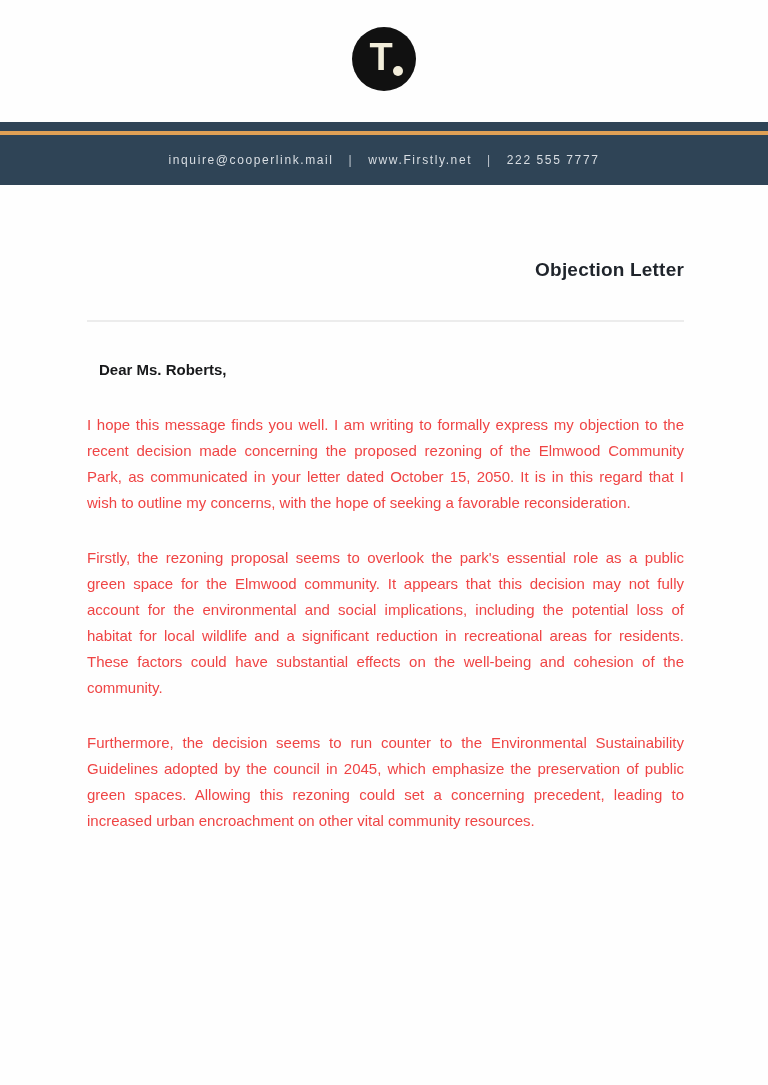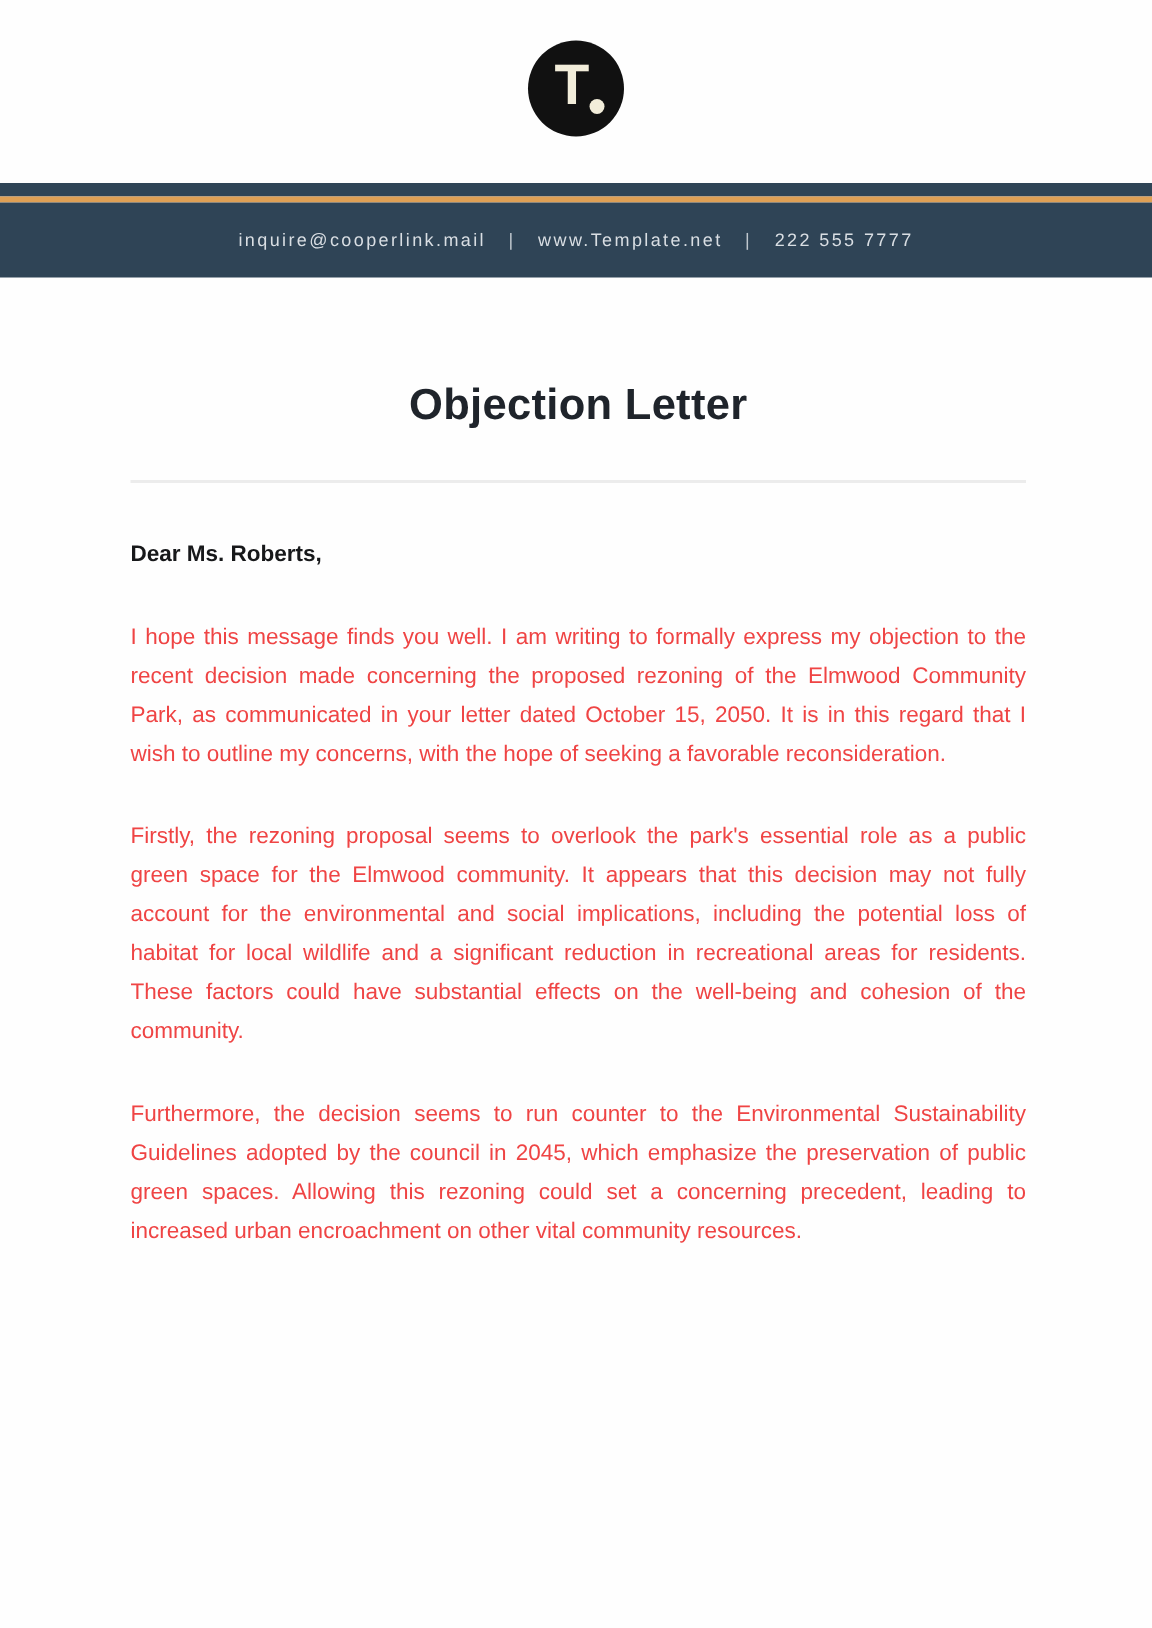--- a/index.html
+++ b/index.html
@@ -66,34 +66,34 @@
     text-align: center;
   }
   .contact-sep { margin: 0 15px; opacity: 0.85; }
 
   
   .letter {
     padding: 0 84px 0 87px;
   }
   .letter-title {
     margin: 67px 0 0 0;
-    font-size: 29px;
+    font-size: 19px;
     line-height: 36px;
     font-weight: 700;
     letter-spacing: 0.2px;
     color: #1f242b;
-    text-align: center;
+    text-align: right;
   }
   .title-divider {
     border: none;
     border-top: 2px solid #ececec;
     margin: 32px 0 0 0;
   }
   .salutation {
-    margin: 35px 0 0 0;
+    margin: 35px 0 0 12px;
     font-size: 15px;
     line-height: 26px;
     font-weight: 700;
     color: #17181a;
   }
   .body-paragraph {
     margin: 29px 0 0 0;
     font-size: 15px;
     line-height: 26px;
     color: #ef4444;
@@ -114,21 +114,21 @@
         <span class="logo-dot"></span>
       </div>
     </div>
 
     <div class="accent-navy-line"></div>
     <div class="accent-orange-line"></div>
 
     <div class="contact-bar">
       <span>inquire@cooperlink.mail</span>
       <span class="contact-sep">|</span>
-      <span>www.Template.net</span>
+      <span>www.Firstly.net</span>
       <span class="contact-sep">|</span>
       <span>222 555 7777</span>
     </div>
 
   </header>
 
   <main class="letter">
 
     <h1 class="letter-title">Objection Letter</h1>
 

